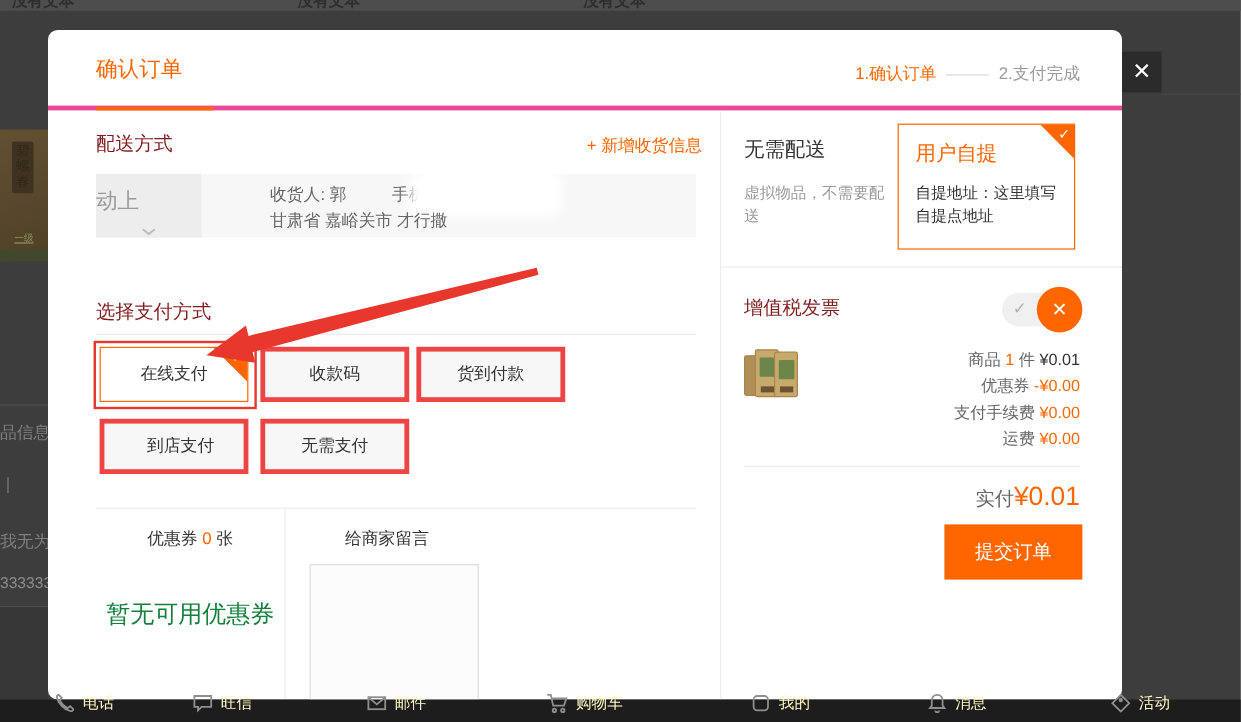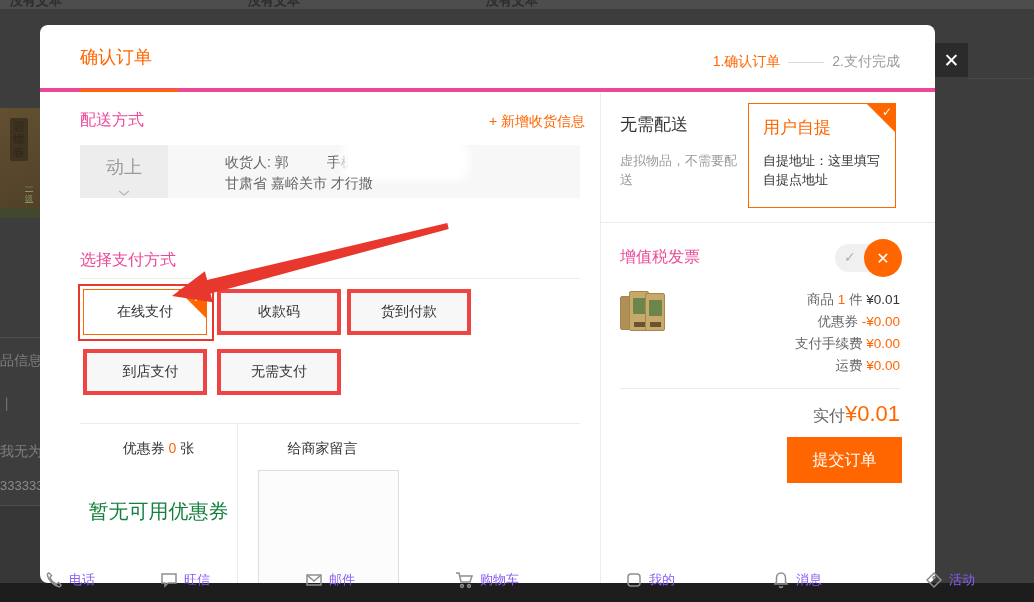--- a/index.html
+++ b/index.html
@@ -8,21 +8,21 @@
   #stage { position:absolute; inset:0; width:1034px; height:602px; }
 
   
   .bg-topbar { position:absolute; left:0; top:0; width:1034px; height:9px; background:#4d4d4d; overflow:hidden; z-index:1; }
   .bg-topbar span { position:absolute; top:-8px; font-size:13px; font-weight:bold; color:#2d2d2d; }
   .bg-tab1 { left:10px; } .bg-tab2 { left:248px; } .bg-tab3 { left:486px; }
   .bg-line-right { position:absolute; left:968px; top:78px; width:66px; height:1px; background:#4a4a4a; z-index:1; }
 
   .bg-product { position:absolute; left:0; top:108px; width:40px; height:110px; background:linear-gradient(160deg,#635032 0%,#57462b 60%,#4e4027 100%); z-index:1; overflow:hidden; }
   .bg-product .vtext { position:absolute; left:10px; top:10px; width:18px; color:#2f2718; background:#3e3320; font-size:11px; line-height:13px; text-align:center; padding:2px 0; border-radius:2px; }
-  .bg-product .grade { position:absolute; left:25px; bottom:14px; font-size:8px; color:#8a9464;text-decoration:underline; }
+  .bg-product .grade { position:absolute; left:12px; bottom:14px; font-size:8px; color:#8a9464;text-decoration:underline; }
   .bg-product .gstrip { position:absolute; left:0; bottom:0; width:40px; height:10px; background:#42482e; }
   .bg-div1 { position:absolute; left:0; top:337px; width:40px; height:1px; background:#4f4f4f; z-index:1; }
   .bg-div2 { position:absolute; left:0; top:505px; width:40px; height:1px; background:#4f4f4f; z-index:1; }
   .bg-lower { position:absolute; left:0; top:506px; width:40px; height:77px; background:#373737; z-index:1; }
   .bg-text { position:absolute; color:#7f7f7f; font-size:14px; z-index:1; white-space:nowrap; overflow:hidden; }
   .bg-t-info { left:0; top:352px; width:40px; }
   .bg-t-frag { left:0; top:396px; width:10px; color:#777; }
   .bg-t-wuwei { left:0; top:443px; width:40px; }
   .bg-t-nums { left:0; top:478px; width:40px; font-size:13px; color:#8a8a8a; }
 
@@ -35,26 +35,26 @@
   .m-steps { position:absolute; right:35px; top:28px; display:flex; align-items:center; gap:8px; font-size:14px; }
   .m-step-cur { color:#ff6600; }
   .m-step-dash { width:36px; height:1px; background:#d9d9d9; }
   .m-step-next { color:#9b9b9b; }
 
   .close-btn { position:absolute; left:935px; top:43px; width:33px; height:34px; background:#2b2b2b; color:#fff; font-size:19px; display:flex; align-items:center; justify-content:center; z-index:12; cursor:pointer; }
 
   .v-divider { position:absolute; left:560px; top:68px; width:1px; height:490px; background:#ececec; }
 
   
-  .sec-title { position:absolute; font-size:16px; color:#ec4899; }
+  .sec-title { position:absolute; font-size:16px; color:#7f1d1d; }
   .ship-title { left:40px; top:85px; }
   .add-link { position:absolute; left:300px; top:88px; width:245px; text-align:right; font-size:14px; color:#ff6600; cursor:pointer; }
 
   .addr-card { position:absolute; left:40px; top:120px; width:500px; height:53px; background:#f7f7f7; }
-  .addr-tab { position:absolute; left:0; top:0; width:88px; height:53px; background:#ededed; text-align:center; cursor:pointer; }
+  .addr-tab { position:absolute; left:0; top:0; width:88px; height:53px; background:#ededed; cursor:pointer; }
   .addr-tab-label { display:block; margin-top:10px; font-size:18px; color:#9a9a9a; }
   .addr-tab-caret { position:absolute; left:50%; bottom:2px; transform:translateX(-50%); }
   .addr-line1 { position:absolute; left:145px; top:9px; font-size:14px; color:#666; }
   .addr-phone-label { margin-left:34px; }
   .addr-redact { position:absolute; left:268px; top:3px; width:114px; height:26px; background:#fff; border-radius:4px; box-shadow:0 0 9px 7px rgba(255,255,255,0.96); }
   .addr-line2 { position:absolute; left:145px; top:30px; font-size:14px; color:#666; }
   .pager { position:absolute; right:8px; top:10px; display:flex; align-items:center; gap:7px; }
   .pager-btn { width:32px; height:32px; border-radius:50%; background:#fff; border:1px solid #e8e8e8; display:flex; align-items:center; justify-content:center; cursor:pointer; }
   .pager-count { font-size:15px; }
   .pager-cur { color:#ff5a3c; }
@@ -113,21 +113,21 @@
   .total-label { font-size:16px; color:#666; }
   .total-value { font-size:22px; color:#ff6600; }
   .submit-btn { position:absolute; left:747px; top:412px; width:115px; height:46px; background:#ff6600; border:none; color:#fff; font-size:16px; font-family:inherit; cursor:pointer; }
 
   
   .annot { position:absolute; left:0; top:0; width:1034px; height:602px; z-index:30; pointer-events:none; }
   .annot-rect { position:absolute; left:78px; top:284px; width:136px; height:57px; border:2px solid #e8372c; z-index:30; pointer-events:none; }
 
   
   .bottom-bar { position:absolute; left:0; top:583px; width:1034px; height:19px; background:#1d1d1d; z-index:40; }
-  .bar-item { position:absolute; top:-12px; height:30px; display:flex; gap:6px; color:#8b5cf6; font-size:13px; cursor:pointer; }
+  .bar-item { position:absolute; top:-12px; height:30px; display:flex; align-items:center; gap:6px; color:#fef9c3; font-size:13px; cursor:pointer; }
   .bar-item svg { stroke:#8f8f8f; fill:none; stroke-width:1.5; }
   .bi-0 { left:45px; } .bi-1 { left:160px; } .bi-2 { left:305px; } .bi-3 { left:455px; }
   .bi-4 { left:625px; } .bi-5 { left:772px; } .bi-6 { left:925px; }
 </style>
 </head>
 <body>
 
 <div id="stage">
 
   <div class="bg-topbar">

